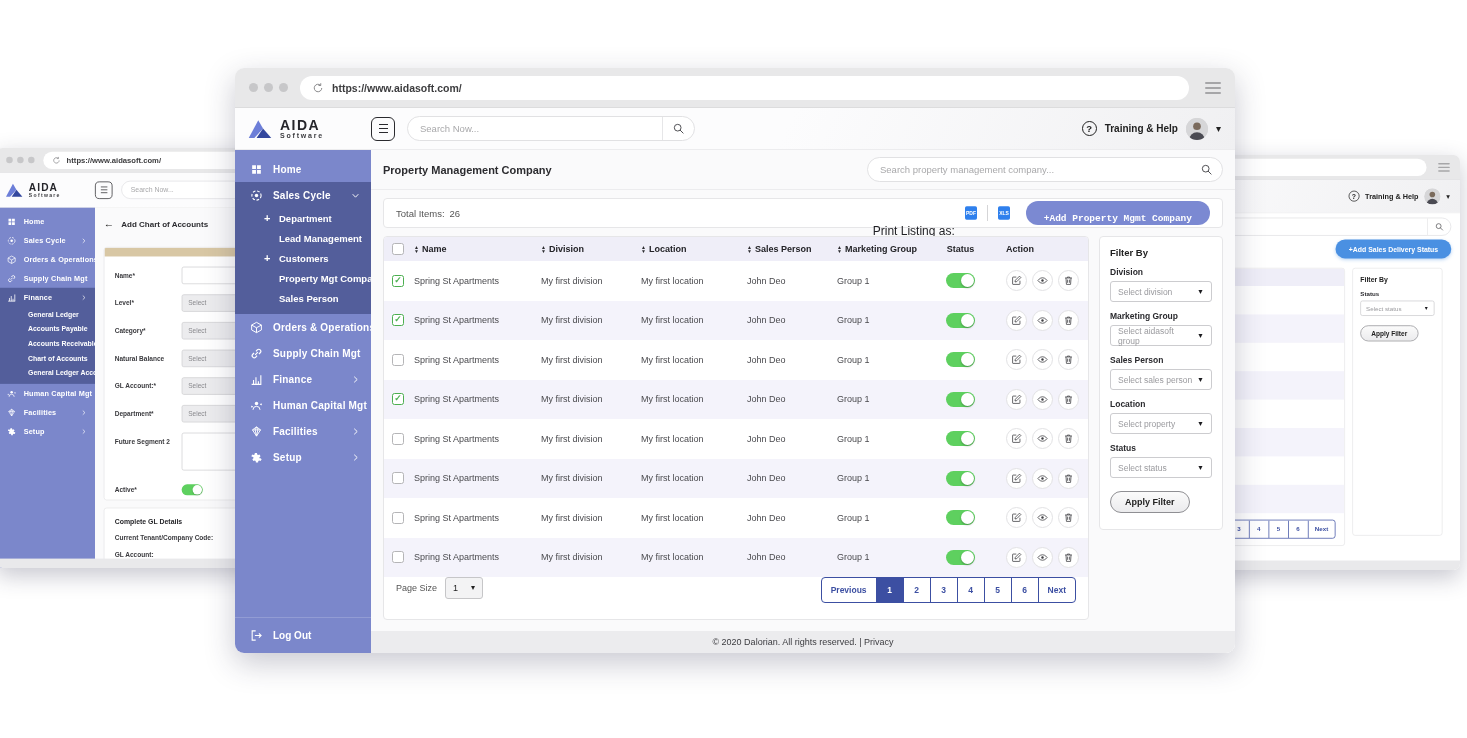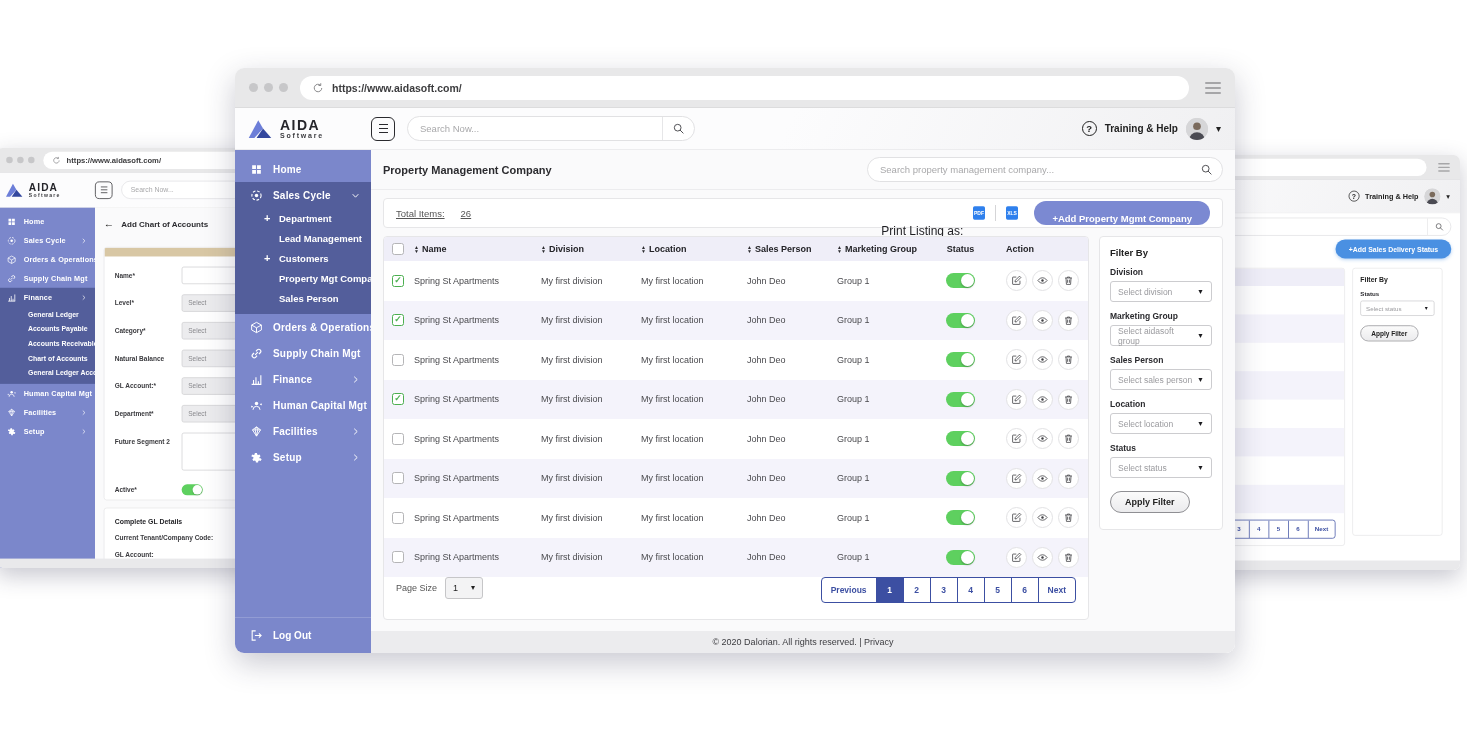--- a/index.html
+++ b/index.html
@@ -59,27 +59,27 @@
 
 .content{flex:1;min-width:0;background:#fafafb;display:flex;flex-direction:column;position:relative;}
 .content-head{height:40px;flex:0 0 auto;display:flex;align-items:center;justify-content:space-between;padding:0 12px;border-bottom:1px solid #ececee;}
 .lw .content-head{height:44px;justify-content:flex-start;gap:10px;border-bottom:0;}
 h1{font-size:11px;font-weight:bold;color:#2c2c30;}
 .head-search{width:356px;}
 .back{font-size:14px;color:#222;line-height:1;}
 .back::before{content:"\2190";}
 .card{background:#fff;border:1px solid #e6e6e8;border-radius:4px;}
 .toolbar{margin:8px 12px 0;height:30px;display:flex;align-items:center;justify-content:space-between;padding:0 12px;}
-.ti{display:flex;gap:16px;font-size:9.5px;color:#555;text-decoration:underline;}
+.ti{display:flex;gap:5px;font-size:9.5px;color:#555;}
 .tb-right{display:flex;align-items:center;gap:8px;}
 .print-lbl{font-size:12px;font-weight:normal;color:#1f1f23;margin-top:36px;}
 .doc-ic{width:16px;height:16px;display:inline-flex;}
 .doc-ic svg{width:100%;height:100%;}
 .vdiv{width:1px;height:16px;background:#d5d5d7;}
-.btn-per{height:24px;border:0;border-radius:12px;background:#7b89d2;color:#fff;font-size:9.5px;font-weight:bold;padding:12px 18px;margin-left:6px;font-family:Liberation Sans, sans-serif;}
+.btn-per{height:24px;border:0;border-radius:12px;background:#7b89d2;color:#fff;font-size:9.5px;font-weight:bold;padding:12px 18px;margin-left:6px;font-family:Liberation Mono, monospace;}
 .btn-blue{height:26px;border:0;border-radius:13px;background:#4a90e2;color:#fff;font-size:9.5px;font-weight:bold;padding:0 18px;font-family:inherit;box-shadow:0 2px 5px rgba(74,144,226,.4);}
 .main-row{display:flex;align-items:flex-start;gap:10px;margin:8px 12px 0;}
 .table-card{flex:1;min-width:0;overflow:hidden;}
 .t-head{display:flex;align-items:center;height:24px;background:#efeef8;font-size:9px;font-weight:bold;color:#232327;}
 .col{display:flex;align-items:center;}
 .col-cb{width:30px;padding-left:8px;flex:0 0 auto;}
 .col-name{width:127px;flex:0 0 auto;}
 .col-div{width:100px;flex:0 0 auto;}
 .col-loc{width:106px;flex:0 0 auto;}
 .col-sp{width:90px;flex:0 0 auto;}
@@ -1293,21 +1293,21 @@
                 <span>Select aidasoft group</span>
                 <span class="f-caret">▼</span>
               </div>
               <div class="f-label">Sales Person</div>
               <div class="f-select">
                 <span>Select sales person</span>
                 <span class="f-caret">▼</span>
               </div>
               <div class="f-label">Location</div>
               <div class="f-select">
-                <span>Select location</span>
+                <span>Select property</span>
                 <span class="f-caret">▼</span>
               </div>
               <div class="f-label">Status</div>
               <div class="f-select">
                 <span>Select status</span>
                 <span class="f-caret">▼</span>
               </div>
             </div>
           <button class="apply-btn">Apply Filter</button>
         </div>

